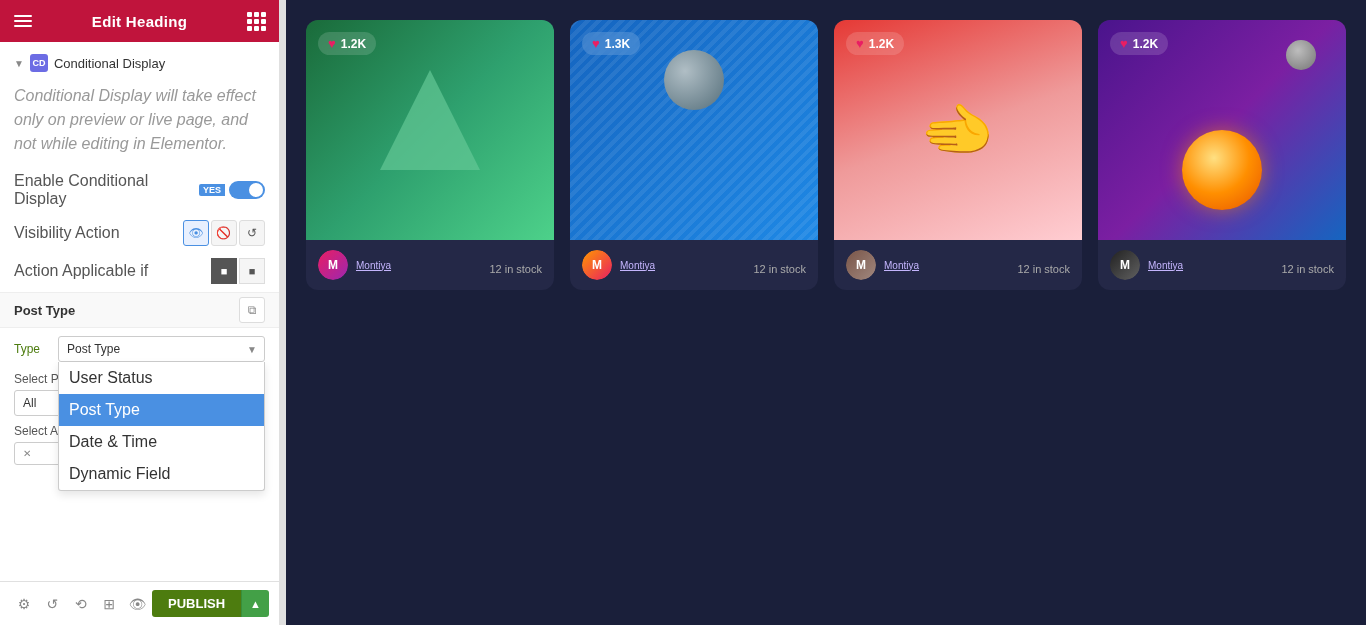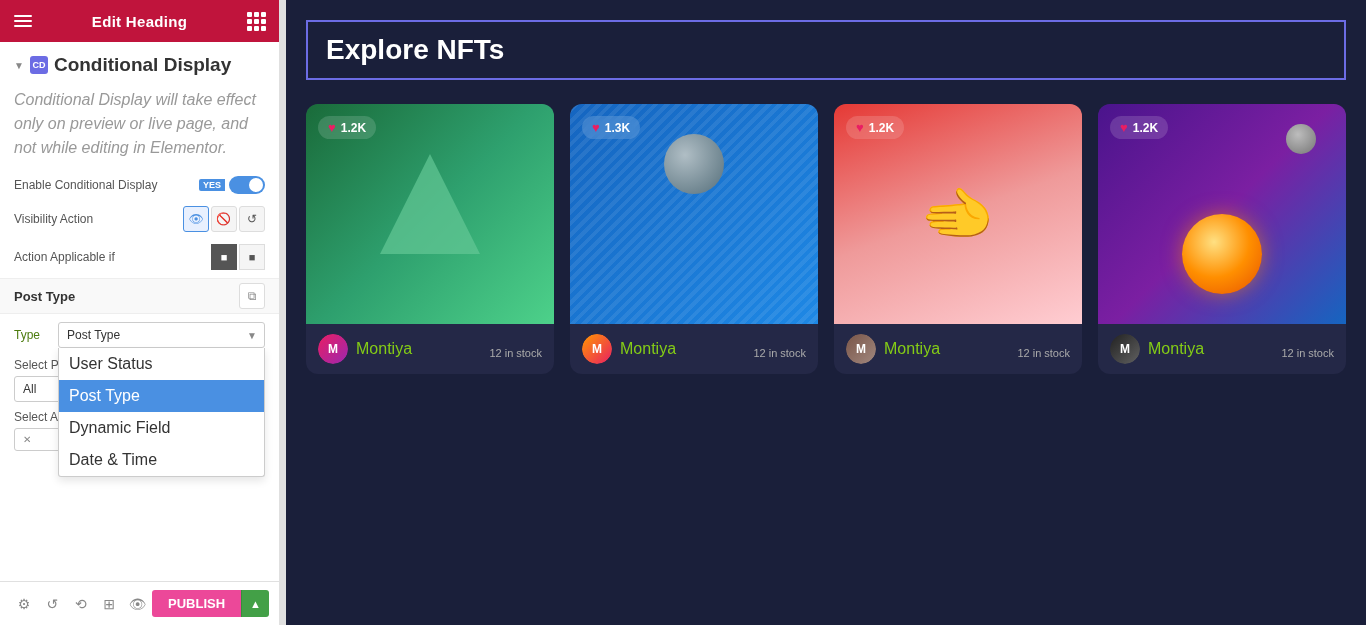--- a/index.html
+++ b/index.html
@@ -85,42 +85,42 @@
       background: #6c6ce4;
       border-radius: 3px;
       display: flex;
       align-items: center;
       justify-content: center;
       color: #fff;
       font-size: 9px;
       font-weight: bold;
     }
     .section-title {
-      font-size: 19px;
-      font-weight: 700;
+      font-size: 13px;
+      font-weight: 400;
       color: #333;
     }
 
     .notice-text {
       font-size: 16px;
       color: #999;
       font-style: italic;
       padding: 4px 14px 10px 14px;
       line-height: 1.5;
     }
 
     
     .setting-row {
       display: flex;
       align-items: center;
       justify-content: space-between;
       padding: 6px 14px;
     }
     .setting-label {
-      font-size: 12px;
+      font-size: 16px;
       color: #555;
       font-weight: 500;
     }
 
     
     .toggle-wrapper {
       display: flex;
       align-items: center;
       gap: 4px;
     }
@@ -367,21 +367,21 @@
       cursor: pointer;
       color: #888;
       font-size: 14px;
       border-radius: 3px;
     }
     .publish-group {
       display: flex;
       gap: 0;
     }
     .publish-btn {
-      background: #ec4899;
+      background: #4d7c0f;
       color: #fff;
       border: none;
       padding: 6px 16px;
       font-size: 13px;
       font-weight: 600;
       cursor: pointer;
       border-radius: 3px 0 0 3px;
     }
     .publish-arrow-btn {
       background: #43a047;
@@ -496,22 +496,23 @@
       font-size: 12px;
       color: #fff;
       font-weight: bold;
     }
     .avatar-1 { background: linear-gradient(135deg, #e91e63, #9c27b0); }
     .avatar-2 { background: linear-gradient(135deg, #ff9800, #e91e63); }
     .avatar-3 { background: linear-gradient(135deg, #795548, #a1887f); }
     .avatar-4 { background: linear-gradient(135deg, #212121, #616161); }
 
     .nft-username {
-      color: #84cc16;
-      font-size: 16px;
+      color: #c4b5fd;
+      font-size: 10px;
+      text-decoration: underline;
     }
     .nft-stock {
       color: #aaa;
       font-size: 11px;
       margin-top: 8px;
     }
 
     
     .shape-pyramid {
       width: 0;
@@ -664,22 +665,22 @@
           <option value="post_type" selected="">Post Type</option>
           <option value="browser">Browser</option>
           <option value="date_time">Date &amp; Time</option>
           <option value="dynamic_field">Dynamic Field</option>
         </select>
         <span class="select-arrow">▼</span>
         
         <div class="dropdown-menu">
           <div class="dropdown-item">User Status</div>
           <div class="dropdown-item selected">Post Type</div>
+          <div class="dropdown-item">Date &amp; Time</div>
           <div class="dropdown-item">Dynamic Field</div>
-          <div class="dropdown-item">Date &amp; Time</div>
         </div>
       </div>
     </div>
 
     <div class="field-row">
       <div class="field-row-label">Select Post Types</div>
       <div class="field-select-wrapper">
         <select class="field-select">
           <option value="all" selected="">All</option>
         </select>
@@ -707,23 +708,20 @@
       <button class="publish-arrow-btn">▲</button>
     </div>
   </div>
 </div>
 
 <div class="scrollbar-divider"></div>
 
 <div class="main-content">
   <div class="main-inner">
     
-    <div class="explore-heading-box">
-      <h1 class="explore-heading">Explore NFTs</h1>
-    </div>
 
     
     <div class="nft-grid">
 
       <div class="nft-card">
         <div class="nft-card-image card-bg-1">
           <div class="shape-pyramid"></div>
         </div>
         <div class="nft-like-badge">
           <span class="heart-icon">♥</span>

